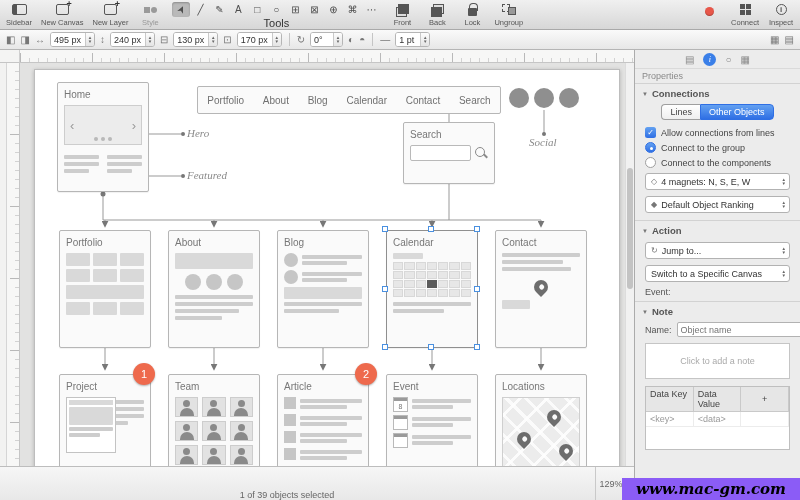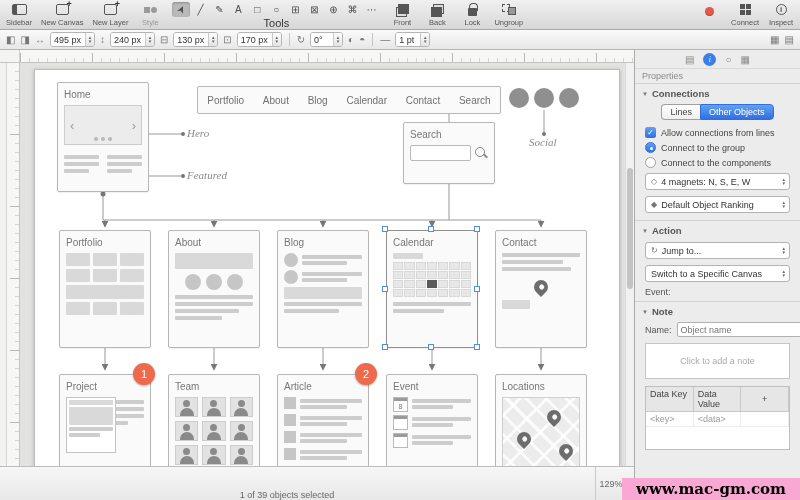--- a/index.html
+++ b/index.html
@@ -153,21 +153,21 @@
 .note-box{margin:4px 10px;height:36px;background:#fff;border:1px solid #c5c5c5;display:flex;align-items:center;justify-content:center;color:#aaa;}
 .dtable{margin:3px 10px 0;border:1px solid #bfbfbf;background:#fff;}
 .dt-head{display:flex;background:#e6e6e6;border-bottom:1px solid #c9c9c9;}
 .dt-head span{flex:1;padding:2px 4px;border-right:1px solid #c9c9c9;color:#444;}
 .dt-plus{width:15px;display:flex;align-items:center;justify-content:center;color:#555;}
 .dt-row{display:flex;border-bottom:1px solid #ececec;}
 .dt-row span{flex:1;padding:2px 4px;color:#9a9a9a;border-right:1px solid #ececec;}
 .dt-empty{height:22px;background:#fff;}
 
 
-.watermark{position:absolute;right:0;bottom:0;width:178px;height:22px;background:#f9a8d4;display:flex;align-items:center;justify-content:center;font-family:"DejaVu Serif",serif;font-weight:bold;font-size:15px;color:#000;z-index:20;}
+.watermark{position:absolute;right:0;bottom:0;width:178px;height:22px;background:#8b5cf6;display:flex;align-items:center;justify-content:center;font-family:"DejaVu Serif",serif;font-style:italic;font-weight:bold;font-size:15px;color:#000;z-index:20;}
 </style>
 </head>
 <body>
 
 <div class="toolbar">
   <div class="tbi">
     <div class="ico">
         <span class="icon-sidebar"></span>
       </div>
     <div class="lbl">Sidebar</div>

